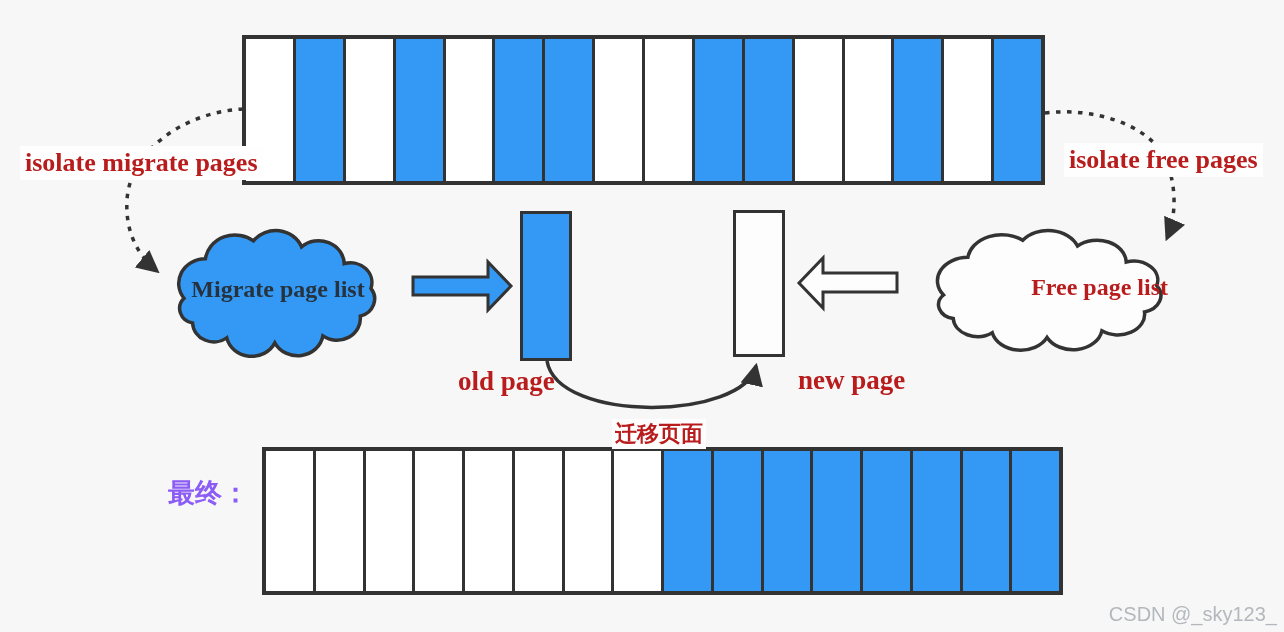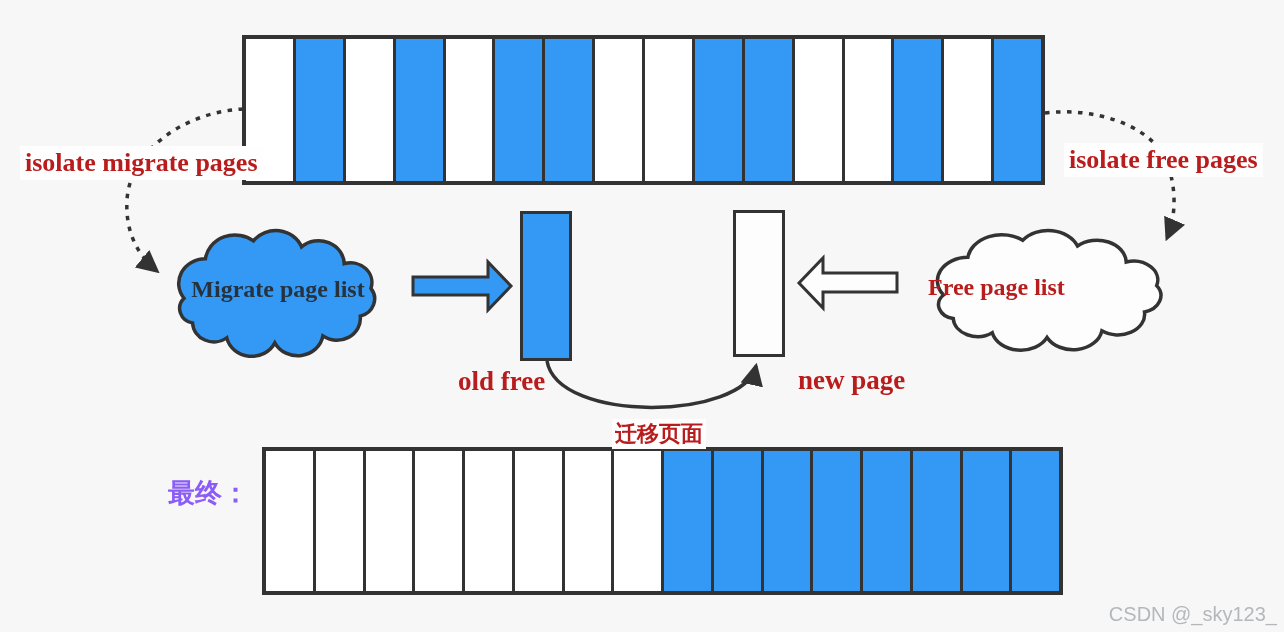--- a/index.html
+++ b/index.html
@@ -31,21 +31,21 @@
   .big-arrow.blue{fill:var(--blue,#3399f5);}
   .big-arrow.white{fill:#fdfdfd;}
 
   
   .lbl{position:absolute;z-index:3;color:#b91c1c;white-space:nowrap;}
   .serif{font-family:"Liberation Serif",serif;font-weight:700;}
   .sans{font-family:"Liberation Sans",sans-serif;font-weight:700;margin-top:13px;}
   #lbl-isolate-migrate{left:20px;top:146px;font-size:26px;background:var(--labelbg,#fff);padding:2px 5px;}
   #lbl-isolate-free{left:1064px;top:143px;font-size:26px;background:var(--labelbg,#fff);padding:2px 5px;}
   #lbl-migrate-cloud{left:172px;top:276px;width:212px;text-align:center;font-size:24px;color:#26333f;}
-  #lbl-free-cloud{left:928px;top:274px;width:240px;text-align:left;font-size:24px;}
+  #lbl-free-cloud{left:928px;top:274px;width:240px;text-align:right;font-size:24px;}
   #lbl-old-page{left:458px;top:366px;font-size:27px;}
   #lbl-new-page{left:766px;top:365px;font-size:27px;margin-left:32px;}
   #lbl-migrate-arc{left:612px;top:406px;font-size:22px;background:var(--labelbg,#fff);padding:0 3px;}
   #lbl-final{left:168px;top:462px;font-size:27px;color:#8b5cf6;}
   #watermark{right:7px;top:603px;font-size:20px;font-weight:400;color:var(--watermark,#b4b8bd);}
 </style>
 </head>
 <body>
 
 <div id="canvas">
@@ -133,18 +133,18 @@
     <polygon class="big-arrow blue" points="413,277 488,277 488,262 511,286 488,310 488,295 413,295"></polygon>
     <polygon class="big-arrow white" points="897,273 823,273 823,258 799,283 823,308 823,292 897,292"></polygon>
 
     <path class="solid-arc" marker-end="url(#arrowhead)" d="M 547 361 C 558 424, 744 420, 756 366"></path>
   </svg>
 
   <div class="lbl serif" id="lbl-isolate-migrate">isolate migrate pages</div>
   <div class="lbl serif" id="lbl-isolate-free">isolate free pages</div>
   <div class="lbl serif" id="lbl-migrate-cloud">Migrate page list</div>
   <div class="lbl serif" id="lbl-free-cloud">Free page list</div>
-  <div class="lbl serif" id="lbl-old-page">old free</div>
+  <div class="lbl serif" id="lbl-old-page">old page</div>
   <div class="lbl serif" id="lbl-new-page">new page</div>
   <div class="lbl sans" id="lbl-migrate-arc">迁移页面</div>
   <div class="lbl sans" id="lbl-final">最终：</div>
   <div class="lbl" id="watermark">CSDN @_sky123_</div>
 </div>
 
 </body></html>

